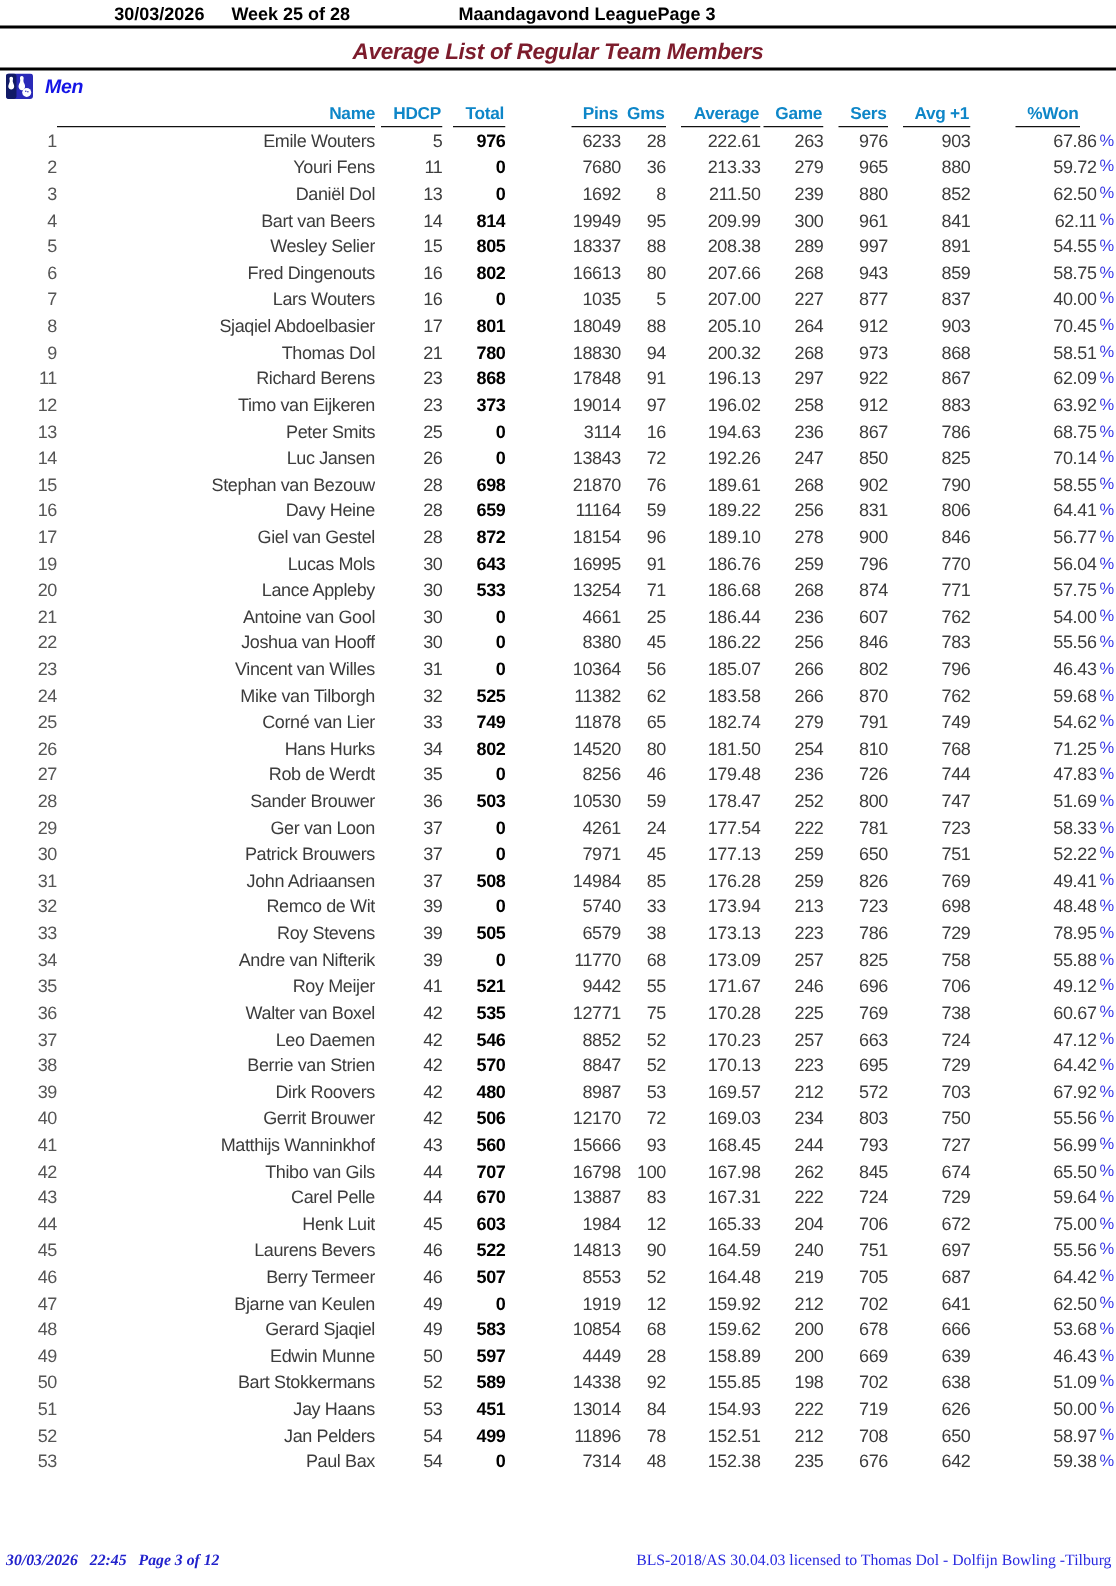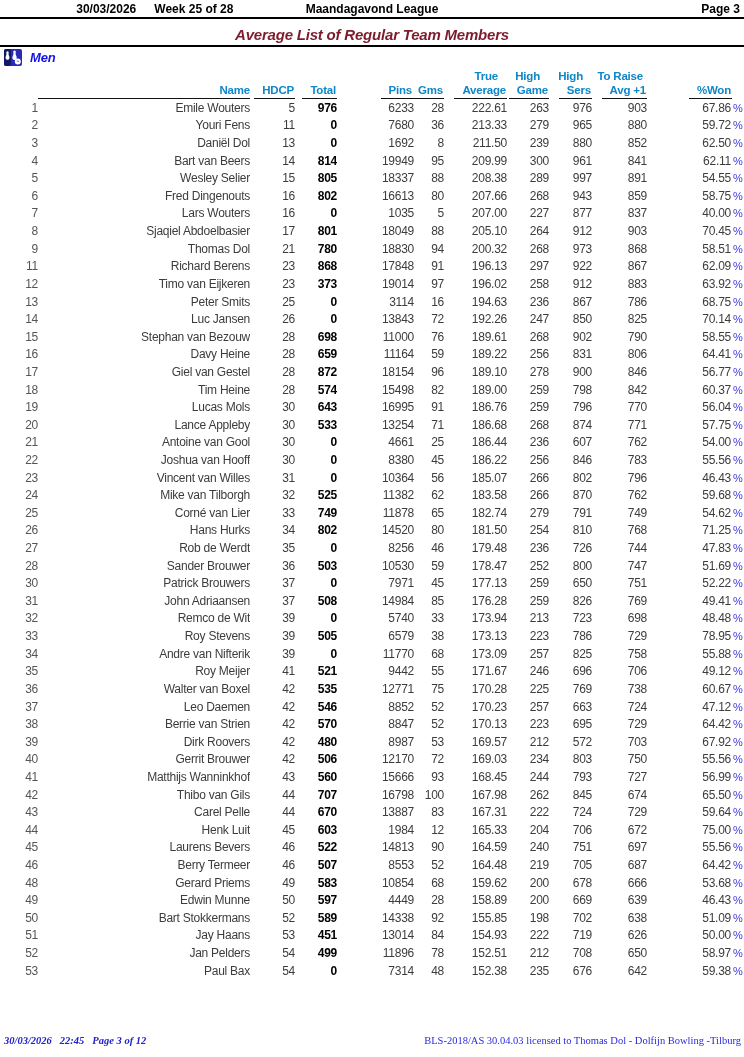--- a/index.html
+++ b/index.html
@@ -9,21 +9,21 @@
     font-family:"Liberation Sans", sans-serif; color:#3c3c3c;
   }
   .topbar {
     position:absolute; top:2px; left:4px; right:4px;
     display:grid; grid-template-columns:1fr auto 1fr; align-items:start;
     font-size:12px; font-weight:bold; color:#000;
   }
   .topbar .left  { text-align:center; }
   .topbar .left .week { margin-left:18px; }
   .topbar .center{ text-align:center; }
-  .topbar .right { text-align:right; }
+  .topbar .right { text-align:left; }
   .rule { position:absolute; left:0; right:0; background:#000; height:2px; }
   .rule-top   { top:17px; height:1.6px; }
   .rule-title { top:45px; }
   .report-title {
     position:absolute; top:26px; left:0; right:0; text-align:center;
     font-size:15px; font-weight:bold; font-style:italic; color:#7c1c2c;
     letter-spacing:-0.2px;
   }
   .section-row { position:absolute; top:49px; left:4px; display:flex; align-items:center;text-align:center; }
   .bowling-icon { width:18px; height:17px; display:inline-block; }
@@ -39,21 +39,21 @@
   col.avg   { width:63px; }  col.hg    { width:42px; }
   col.hs    { width:43px; }  col.raise { width:55px; }
   col.won   { width:84px; }  col.pct   { width:13px; }
 
   thead td { color:#0e86c8; font-weight:bold; font-size:11.5px; text-align:right; letter-spacing:-0.2px; }
   thead tr.h1 td { height:14px; vertical-align:bottom; padding-right:9px; }
   thead tr.h1 td.t-raise { padding-right:4px; }
   thead tr.h2 td { height:17px; vertical-align:bottom; }
   .u { display:inline-block; border-bottom:1.6px solid #111; padding:0 1px 2px 8px; }
   .u-name { display:block; text-align:right; padding-left:14px; padding-bottom:2px; border-bottom:1.6px solid #111; }
-  thead td.h-won { padding-right:12px; }
+  thead td.h-won { padding-right:24px; }
   thead td.h-pinsgms .u { white-space:pre; }
 
   tbody td { height:17.62px; font-size:12px; text-align:right; letter-spacing:-0.25px; vertical-align:middle; }
   tbody td.c-rank { color:#555; }
   tbody td.c-name { text-align:right; padding-left:14px; color:#3c3c3c; }
   tbody td.c-total{ color:#000; font-weight:bold; }
   tbody td.c-pct  { text-align:left; padding-left:2px; color:#3a3ae6; font-size:11px; }
 
   .pagefooter {
     position:absolute; top:1035px; left:4px; right:3px;
@@ -103,34 +103,20 @@
     <col class="pins">
       <col class="gms">
       <col class="avg">
       <col class="hg">
     <col class="hs">
       <col class="raise">
       <col class="won">
       <col class="pct">
   </colgroup>
   <thead>
-    <tr class="h1">
-      <td></td>
-        <td></td>
-        <td></td>
-        <td></td>
-        <td></td>
-        <td></td>
-      <td>True</td>
-      <td>High</td>
-      <td>High</td>
-      <td class="t-raise">To Raise</td>
-      <td></td>
-        <td></td>
-    </tr>
     <tr class="h2">
       <td></td>
       <td>
           <span class="u-name">Name</span>
         </td>
       <td><span class="u">HDCP</span></td>
       <td><span class="u">Total</span></td>
       <td class="h-pinsgms" colspan="2"><span class="u">Pins  Gms</span></td>
       <td><span class="u">Average</span></td>
       <td><span class="u">Game</span></td>
@@ -320,21 +306,21 @@
         <td class="c-hs">850</td>
         <td class="c-raise">825</td>
         <td class="c-won">70.14</td>
         <td class="c-pct">%</td>
       </tr>
       <tr>
         <td class="c-rank">15</td>
         <td class="c-name">Stephan van Bezouw</td>
         <td class="c-hdcp">28</td>
         <td class="c-total">698</td>
-        <td class="c-pins">11000</td>
+        <td class="c-pins">21870</td>
         <td class="c-gms">76</td>
         <td class="c-avg">189.61</td>
         <td class="c-hg">268</td>
         <td class="c-hs">902</td>
         <td class="c-raise">790</td>
         <td class="c-won">58.55</td>
         <td class="c-pct">%</td>
       </tr>
       <tr>
         <td class="c-rank">16</td>
@@ -358,34 +344,20 @@
         <td class="c-pins">18154</td>
         <td class="c-gms">96</td>
         <td class="c-avg">189.10</td>
         <td class="c-hg">278</td>
         <td class="c-hs">900</td>
         <td class="c-raise">846</td>
         <td class="c-won">56.77</td>
         <td class="c-pct">%</td>
       </tr>
       <tr>
-        <td class="c-rank">18</td>
-        <td class="c-name">Tim Heine</td>
-        <td class="c-hdcp">28</td>
-        <td class="c-total">574</td>
-        <td class="c-pins">15498</td>
-        <td class="c-gms">82</td>
-        <td class="c-avg">189.00</td>
-        <td class="c-hg">259</td>
-        <td class="c-hs">798</td>
-        <td class="c-raise">842</td>
-        <td class="c-won">60.37</td>
-        <td class="c-pct">%</td>
-      </tr>
-      <tr>
         <td class="c-rank">19</td>
         <td class="c-name">Lucas Mols</td>
         <td class="c-hdcp">30</td>
         <td class="c-total">643</td>
         <td class="c-pins">16995</td>
         <td class="c-gms">91</td>
         <td class="c-avg">186.76</td>
         <td class="c-hg">259</td>
         <td class="c-hs">796</td>
         <td class="c-raise">770</td>
@@ -512,20 +484,34 @@
         <td class="c-pins">10530</td>
         <td class="c-gms">59</td>
         <td class="c-avg">178.47</td>
         <td class="c-hg">252</td>
         <td class="c-hs">800</td>
         <td class="c-raise">747</td>
         <td class="c-won">51.69</td>
         <td class="c-pct">%</td>
       </tr>
       <tr>
+        <td class="c-rank">29</td>
+        <td class="c-name">Ger van Loon</td>
+        <td class="c-hdcp">37</td>
+        <td class="c-total">0</td>
+        <td class="c-pins">4261</td>
+        <td class="c-gms">24</td>
+        <td class="c-avg">177.54</td>
+        <td class="c-hg">222</td>
+        <td class="c-hs">781</td>
+        <td class="c-raise">723</td>
+        <td class="c-won">58.33</td>
+        <td class="c-pct">%</td>
+      </tr>
+      <tr>
         <td class="c-rank">30</td>
         <td class="c-name">Patrick Brouwers</td>
         <td class="c-hdcp">37</td>
         <td class="c-total">0</td>
         <td class="c-pins">7971</td>
         <td class="c-gms">45</td>
         <td class="c-avg">177.13</td>
         <td class="c-hg">259</td>
         <td class="c-hs">650</td>
         <td class="c-raise">751</td>
@@ -750,22 +736,36 @@
         <td class="c-pins">8553</td>
         <td class="c-gms">52</td>
         <td class="c-avg">164.48</td>
         <td class="c-hg">219</td>
         <td class="c-hs">705</td>
         <td class="c-raise">687</td>
         <td class="c-won">64.42</td>
         <td class="c-pct">%</td>
       </tr>
       <tr>
+        <td class="c-rank">47</td>
+        <td class="c-name">Bjarne van Keulen</td>
+        <td class="c-hdcp">49</td>
+        <td class="c-total">0</td>
+        <td class="c-pins">1919</td>
+        <td class="c-gms">12</td>
+        <td class="c-avg">159.92</td>
+        <td class="c-hg">212</td>
+        <td class="c-hs">702</td>
+        <td class="c-raise">641</td>
+        <td class="c-won">62.50</td>
+        <td class="c-pct">%</td>
+      </tr>
+      <tr>
         <td class="c-rank">48</td>
-        <td class="c-name">Gerard Priems</td>
+        <td class="c-name">Gerard Sjaqiel</td>
         <td class="c-hdcp">49</td>
         <td class="c-total">583</td>
         <td class="c-pins">10854</td>
         <td class="c-gms">68</td>
         <td class="c-avg">159.62</td>
         <td class="c-hg">200</td>
         <td class="c-hs">678</td>
         <td class="c-raise">666</td>
         <td class="c-won">53.68</td>
         <td class="c-pct">%</td>

